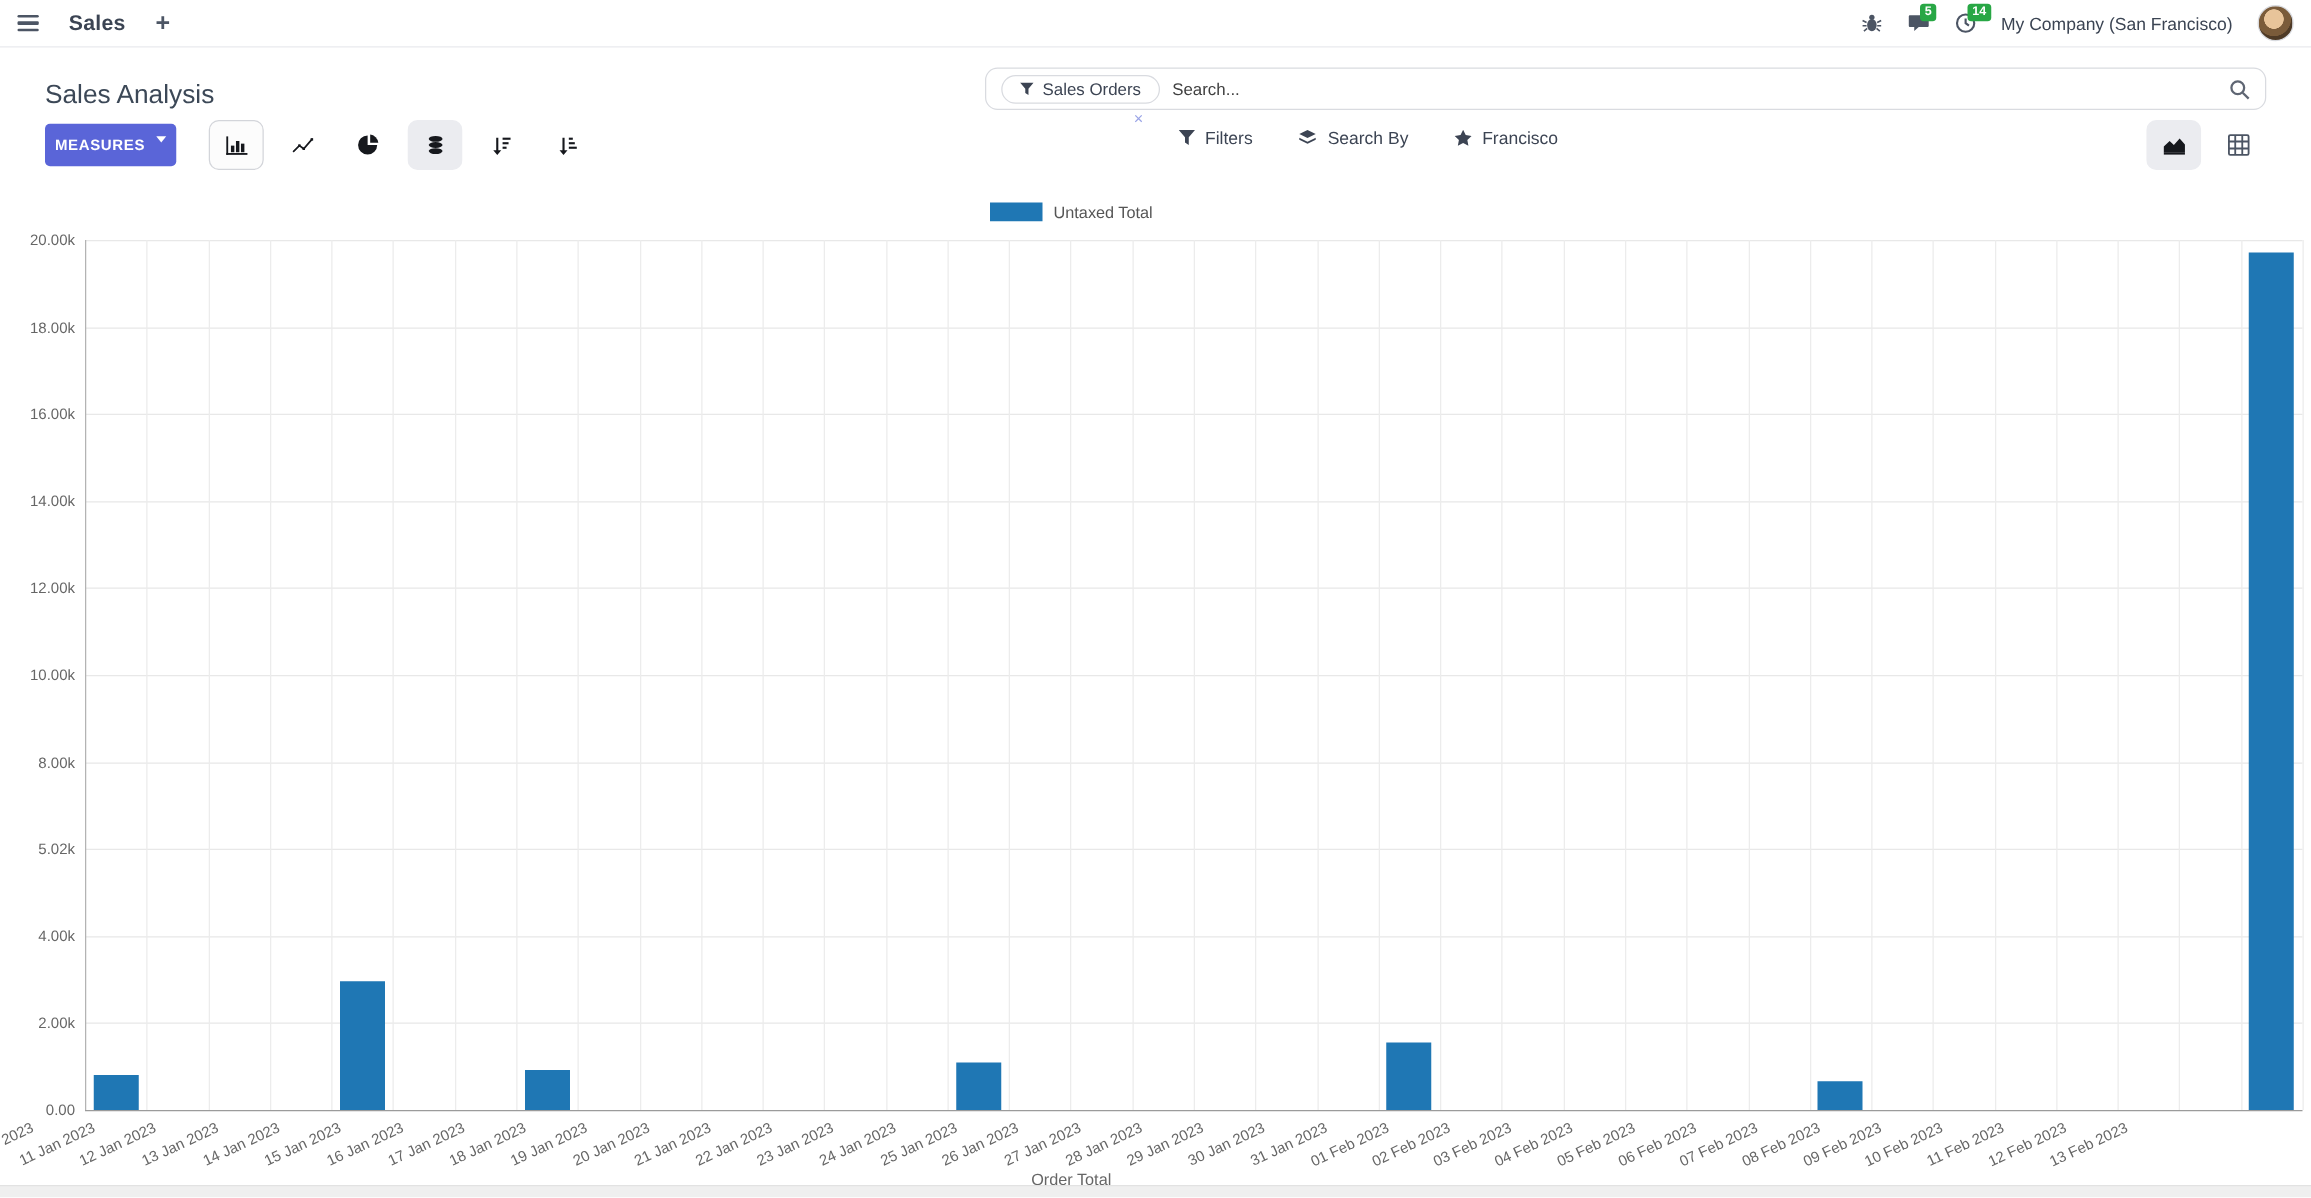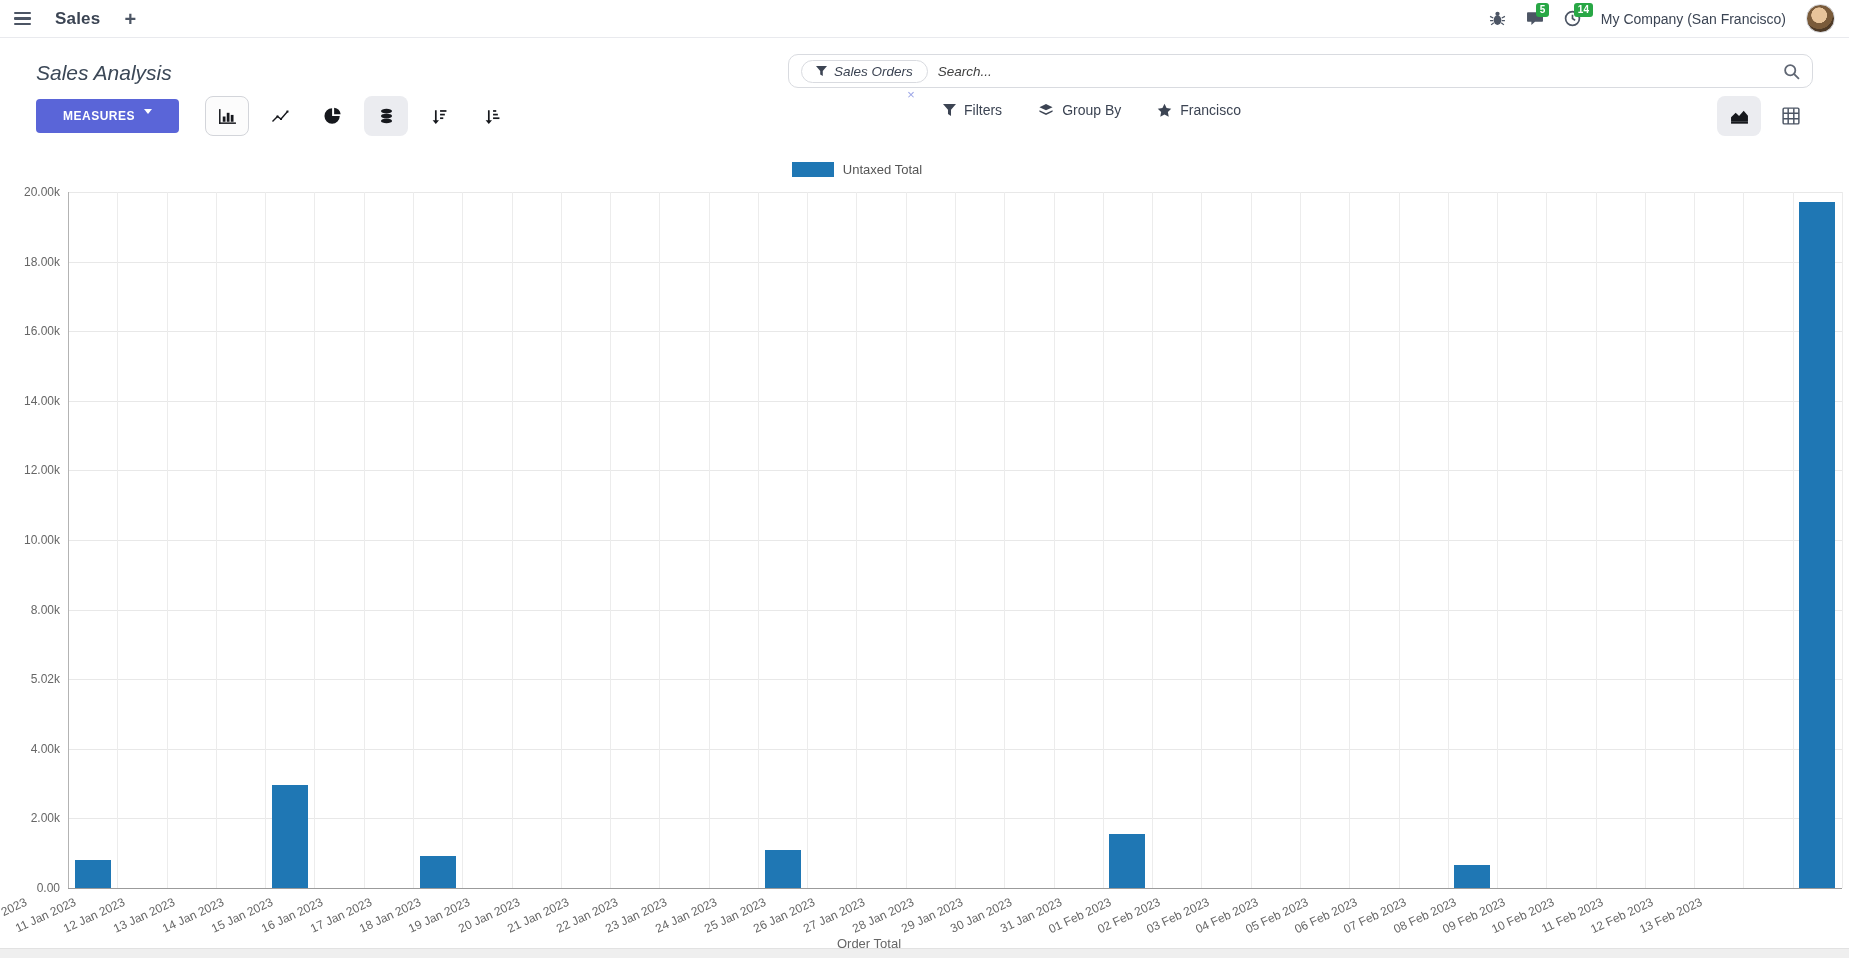--- a/index.html
+++ b/index.html
@@ -27,52 +27,52 @@
     font-size:10px; font-weight:700; padding:1px 4px; border-radius:3px; line-height:12px;
   }
   .company { font-size:14px; color:#3b4453; }
   .avatar {
     width:29px; height:29px; border-radius:50%;
     background: radial-gradient(circle at 45% 38%, #e8c49a 0 34%, #7a5b3a 36% 60%, #4e3a26 62% 100%);
     border:1px solid #d9dbe0;
   }
 
   
-  .cp-row1 { display:flex; align-items:center; justify-content:space-between; padding:16px 36px 4px 36px;font-style:italic; }
+  .cp-row1 { display:flex; align-items:flex-end; justify-content:space-between; padding:16px 36px 4px 36px; }
   .page-title { font-size:21px; font-weight:400; color:#3c4857; padding-top:4px; }
   .searchbar {
     position:relative; width:1025px; height:34px; border:1px solid #d9dbe0; border-radius:10px;
     display:flex; align-items:center; padding:0 12px; background:#fff;
   }
   .facet {
     display:flex; align-items:center; gap:7px; border:1px solid #d9dbe0; border-radius:16px;
     padding:3px 14px; font-size:13.5px; color:#3c4453; background:#fff;
   }
   .search-placeholder { margin-left:10px; font-size:13.5px; color:#404040; flex:1; }
   .search-mag { color:#5f6673; }
   .facet-x { position:absolute; left:118px; top:33px; color:#9aa4e6; font-size:13px; line-height:1; }
 
   .cp-row2 { position:relative; display:flex; align-items:center; padding:4px 36px 12px 36px; min-height:48px; }
   .btn-measures {
     display:flex; align-items:flex-start; gap:9px; background:#5a65d8; color:#fff;
     font-size:12px; font-weight:700; letter-spacing:.5px; border:none; border-radius:4px;
-    padding:10px 27px; cursor:pointer;
+    padding:10px 8px; cursor:pointer;
   }
   .caret { width:0; height:0; border-left:4px solid transparent; border-right:4px solid transparent; border-top:5px solid #fff; }
   .view-group { display:flex; align-items:center; gap:9px; margin-left:26px; color:#16181d; }
   .vbtn { width:44px; height:40px; display:flex; align-items:center; justify-content:center; border-radius:8px; background:transparent; border:1px solid transparent; cursor:pointer; color:#16181d; }
   .vbtn.sel-border { border:1px solid #d3d5da; background:#fcfcfc; }
   .vbtn.sel-bg { background:#ebecf0; }
   .filter-group { position:absolute; left:943px; top:10px; display:flex; align-items:center; gap:36px; }
   .fbtn { display:flex; align-items:center; gap:8px; font-size:14px; color:#3c4453; cursor:pointer; }
   .fbtn .ficon { color:#3c4453; }
   .right-group { margin-left:auto; display:flex; align-items:center; gap:8px; }
 
   
-  .chart { position:absolute; left:0; top:138px; width:1714px; height:820px; background:#fff;padding-left:12px; }
+  .chart { position:absolute; left:0; top:138px; width:1714px; height:820px; background:#fff; }
   .legend { position:absolute; top:24px; left:0; width:100%; display:flex; justify-content:center; align-items:center; gap:9px; }
   .legend-swatch { width:42px; height:15px; background:#1f77b4; }
   .legend-label { font-size:13px; color:#555; }
   .gridline-h { position:absolute; height:1px; background:#e8e8e8; }
   .gridline-v { position:absolute; width:1px; background:#ececec; }
   .axis-y { position:absolute; width:1px; background:#b3b3b3; }
   .axis-x { position:absolute; height:1px; background:#9b9b9b; }
   .ytick { position:absolute; width:60px; text-align:right; font-size:12px; color:#666; line-height:14px; }
   .xtick { position:absolute; font-size:12px; color:#666; white-space:nowrap; transform:rotate(-25deg); transform-origin:100% 0; }
   .bar { position:absolute; background:#1f77b4; }
@@ -196,21 +196,21 @@
       <svg class="ficon" width="13" height="13" viewBox="0 0 12 12" fill="currentColor">
         <path d="M0 0h12L7.4 5.4V11L4.6 9.2V5.4z"></path>
       </svg>
       <span>Filters</span>
     </div>
     <div class="fbtn">
       <svg class="ficon" width="16" height="15" viewBox="0 0 16 16" fill="currentColor">
         <path d="M8 1l7 3.4L8 7.8 1 4.4z"></path>
         <path d="M1 7.6l7 3.4 7-3.4v1.8l-7 3.4-7-3.4z"></path>
       </svg>
-      <span>Group By</span>
+      <span>Search By</span>
     </div>
     <div class="fbtn">
       <svg class="ficon" width="15" height="15" viewBox="0 0 16 16" fill="currentColor">
         <path d="M8 0.8l2.2 4.6 5 .7-3.6 3.5.9 5-4.5-2.4-4.5 2.4.9-5L.8 6.1l5-.7z"></path>
       </svg>
       <span>Francisco</span>
     </div>
   </div>
 
   <div class="right-group">

